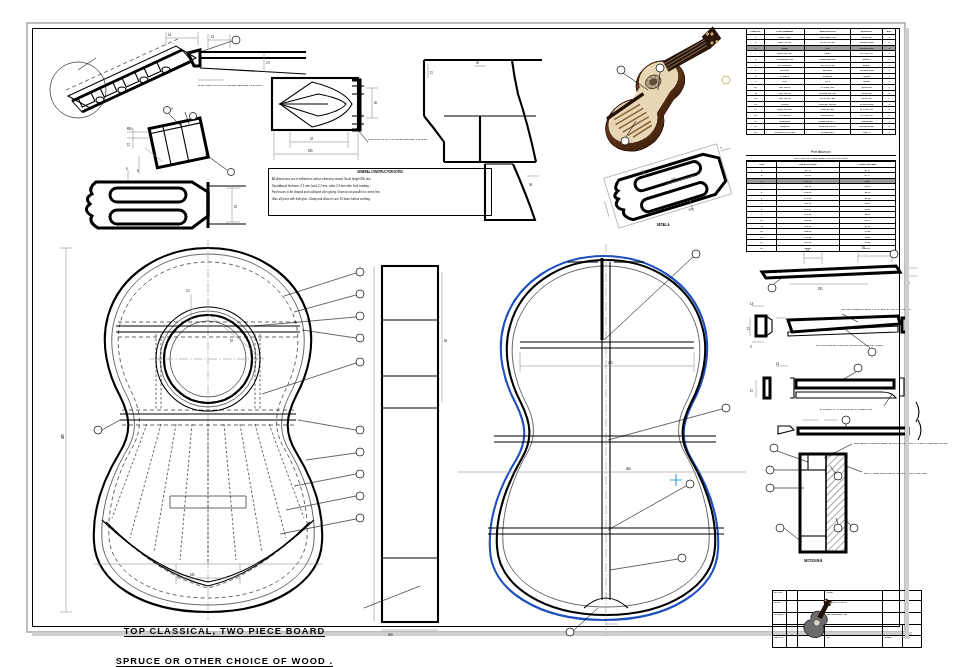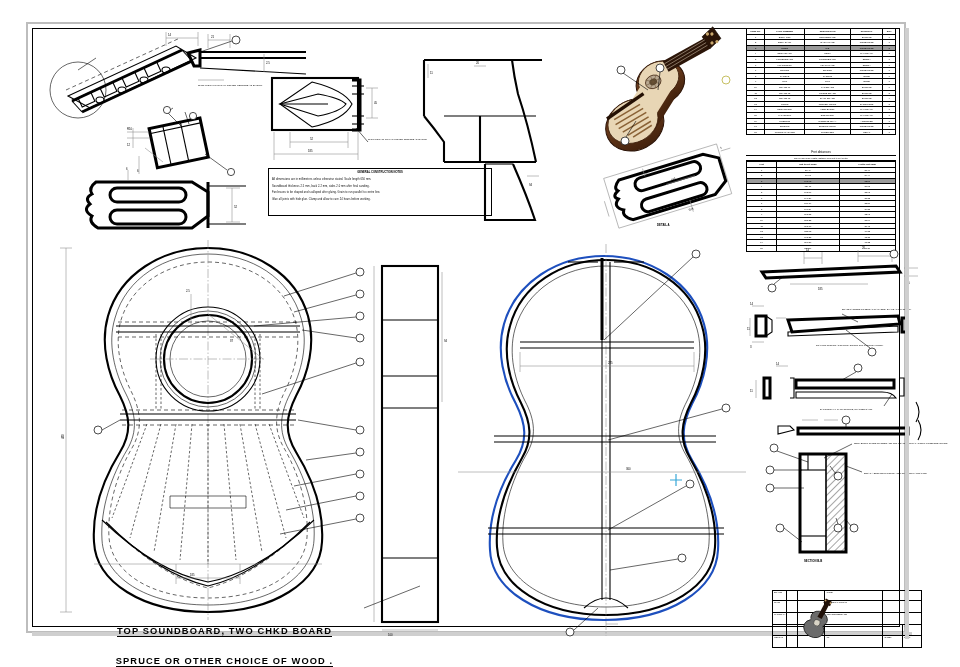--- a/index.html
+++ b/index.html
@@ -882,21 +882,21 @@
       <circle class="bal" cx="82" cy="90" r="0"></circle>
       <circle class="bal" cx="96" cy="92" r="4"></circle>
             <line class="ln thin" x1="93" y1="90" x2="88" y2="84"></line>
       <line class="ln thin" x1="94" y1="8" x2="66" y2="22"></line>
       <line class="ln thin" x1="104" y1="36" x2="88" y2="30"></line>
     </g>
    </svg>
   </div>
 
   <div id="maintitle">
-    <div class="l1">TOP SOUNDBOARD, TWO CHKD BOARD</div>
+    <div class="l1">TOP CLASSICAL, TWO PIECE BOARD</div>
     <div class="l2">SPRUCE OR OTHER CHOICE OF WOOD .</div>
   </div>
 
   <div id="titleblock">
    <table>
     <tbody>
             <tr>
       <td style="width:8%;height:9px">DRAWN</td>
       <td style="width:6%"></td>
       <td style="width:18%"></td>

